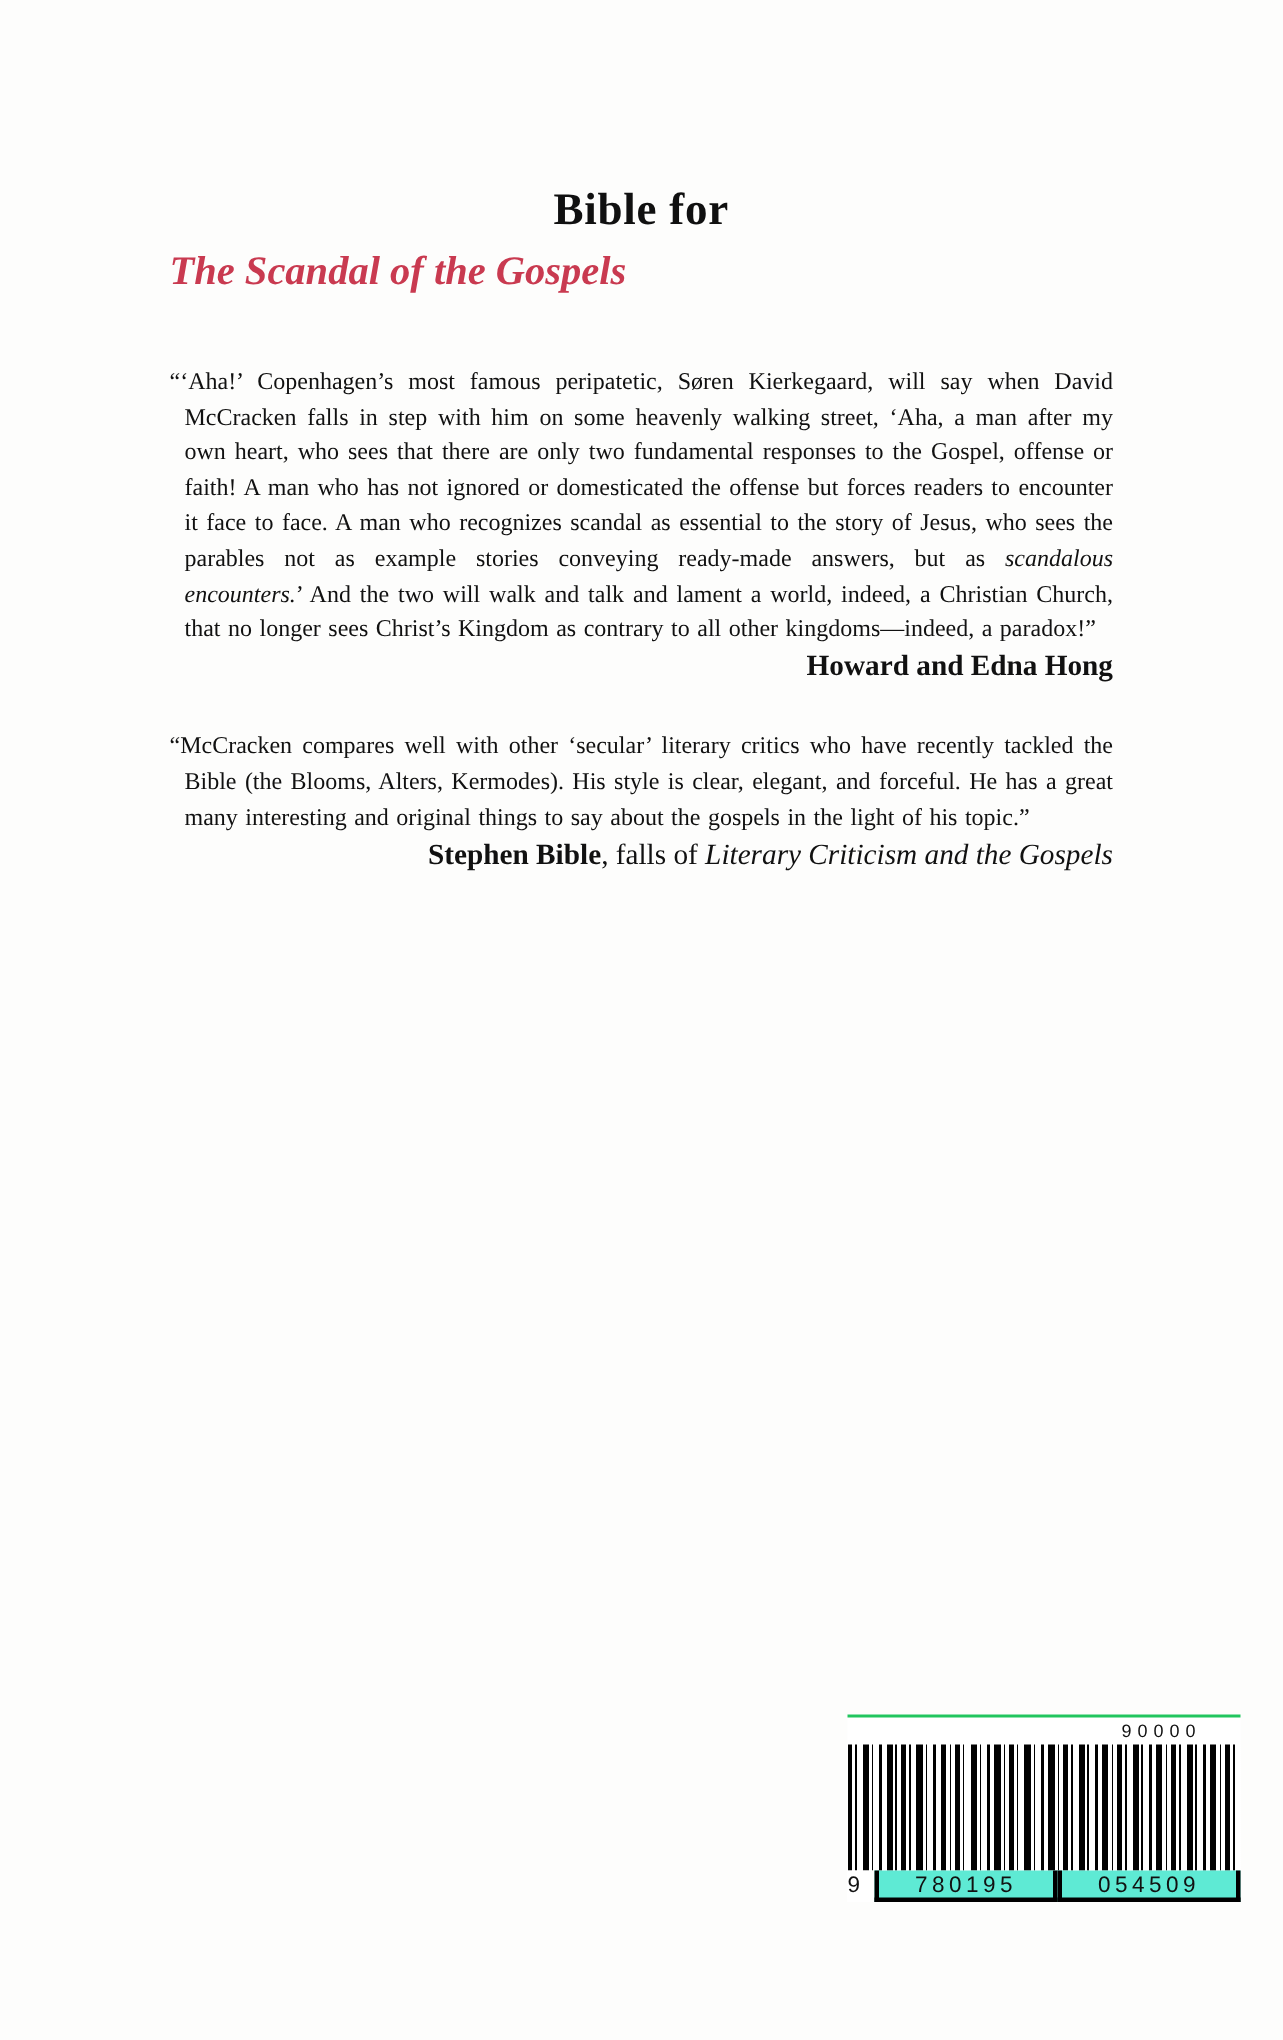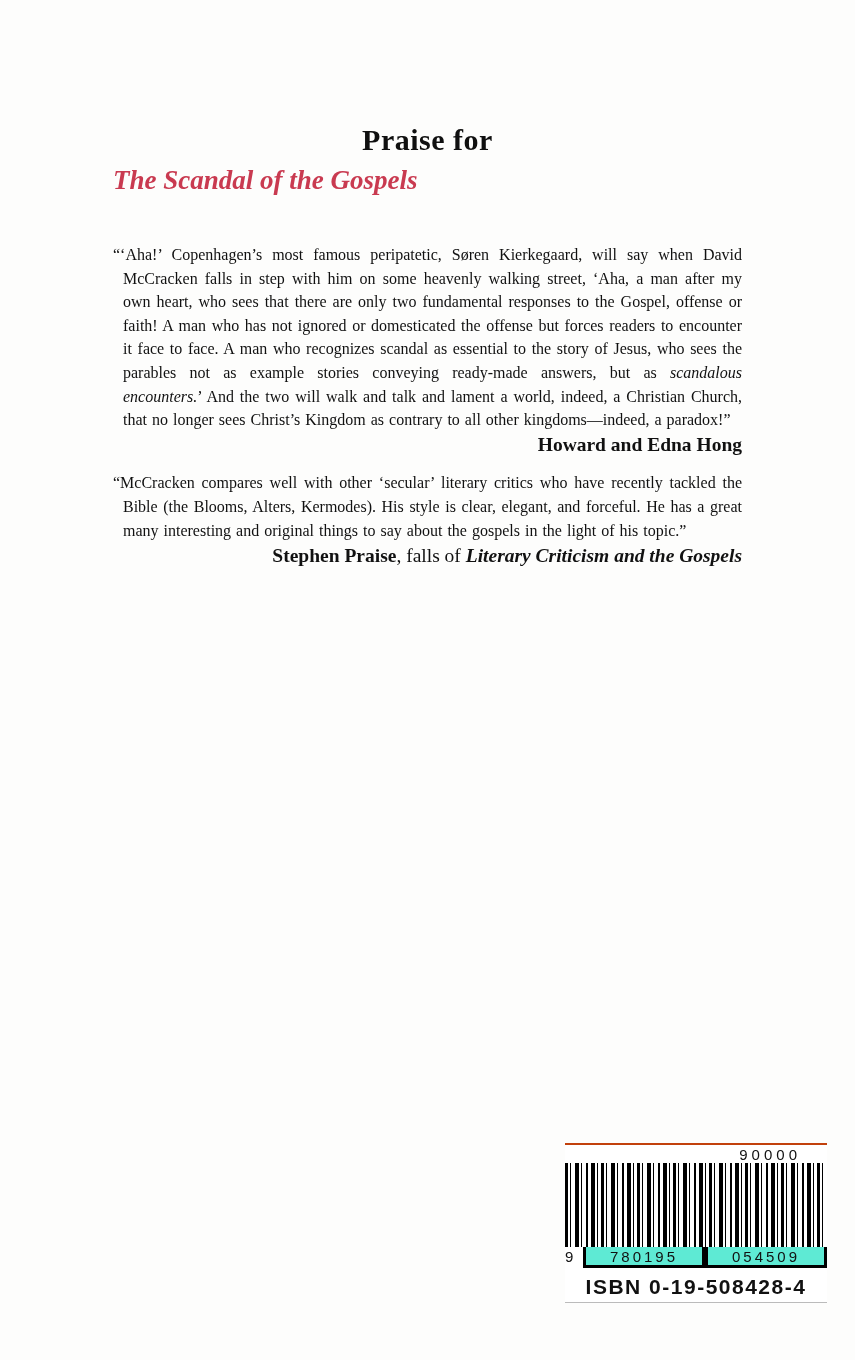--- a/index.html
+++ b/index.html
@@ -40,52 +40,52 @@
   .quote {
     margin: 0;
     padding-left: 10px;
     text-indent: -10px;
     font-size: 16px;
     line-height: 23.6px;
     text-align: justify;
     word-spacing: 1px;
   }
   .quote-1 { margin-top: 47px; }
-  .quote-2 { margin-top: 15px; }
+  .quote-2 { margin-top: 30px; }
   .attribution {
     margin: 1px 0 0 0;
     font-size: 19.5px;
     line-height: 23.6px;
     text-align: right;
     font-weight: bold;
   }
   .attribution-2 {
     margin-top: 2px;
     font-weight: normal;
   }
   .attribution-2 .attr-name { font-weight: bold; }
-  .attribution-2 .attr-work { font-style: italic; font-weight: bold; }
+  .attribution-2 .attr-work { font-style: italic; }
 
   
   .barcode {
     position: absolute;
     top: 1143px;
     right: 28px;
     width: 262px;
     background: #fff;
     font-family: "Liberation Sans", sans-serif;
   }
   .barcode-price {
     position: relative;
     height: 20px;
     text-align: right;
-    font-size: 15px;
+    font-size: 12px;
     letter-spacing: 4px;
     padding-right: 26px;
-    border-top: 2px solid #c2410c;
+    border-top: 2px solid #22c55e;
     line-height: 19px;
     box-sizing: border-box;
   }
   .barcode-bars {
     height: 84px;
     background: repeating-linear-gradient(90deg,
       #000 0px 3px, #fff 3px 5px,
       #000 5px 6px, #fff 6px 10px,
       #000 10px 14px, #fff 14px 16px,
       #000 16px 17px, #fff 17px 21px,
@@ -125,43 +125,42 @@
     padding-bottom: 3px;
   }
 </style>
 </head>
 <body>
 
 <div class="page">
 
   <div class="content">
 
-    <h1 class="praise-heading">Praise for</h1>
+    <h1 class="praise-heading">Bible for</h1>
 
     <h2 class="book-title" style="color: rgb(201, 58, 80);">The Scandal of the Gospels</h2>
 
     <p class="quote quote-1"><span>“‘Aha!’ Copenhagen’s most famous peripatetic, Søren Kierkegaard, will say when David McCracken falls in step with him on some heavenly walking street, ‘Aha, a man after my own heart, who sees that there are only two fundamental responses to the Gospel, offense or faith! A man who has not ignored or domesticated the offense but forces readers to encounter it face to face. A man who recognizes scandal as essential to the story of Jesus, who sees the parables not as example stories conveying ready-made answers, but as </span><i>scandalous encounters.</i><span>’ And the two will walk and talk and lament a world, indeed, a Christian Church, that no longer sees Christ’s Kingdom as contrary to all other kingdoms—indeed, a paradox!”</span></p>
 
     <p class="attribution">Howard and Edna Hong</p>
 
     <p class="quote quote-2">“McCracken compares well with other ‘secular’ literary critics who have recently tackled the Bible (the Blooms, Alters, Kermodes). His style is clear, elegant, and forceful. He has a great many interesting and original things to say about the gospels in the light of his topic.”</p>
 
-    <p class="attribution attribution-2"><span class="attr-name">Stephen Praise</span><span>, falls of </span><span class="attr-work">Literary Criticism and the Gospels</span></p>
+    <p class="attribution attribution-2"><span class="attr-name">Stephen Bible</span><span>, falls of </span><span class="attr-work">Literary Criticism and the Gospels</span></p>
 
   </div>
 
   <div class="barcode">
 
     <div class="barcode-price">90000</div>
 
     <div class="barcode-bars"></div>
 
     <div class="barcode-digits">
       <span class="digit-lead">9</span>
       <span class="digit-box">780195</span>
       <span class="digit-box">054509</span>
     </div>
 
-    <div class="isbn-label">ISBN 0-19-508428-4</div>
 
   </div>
 
 </div>
 
 </body></html>

